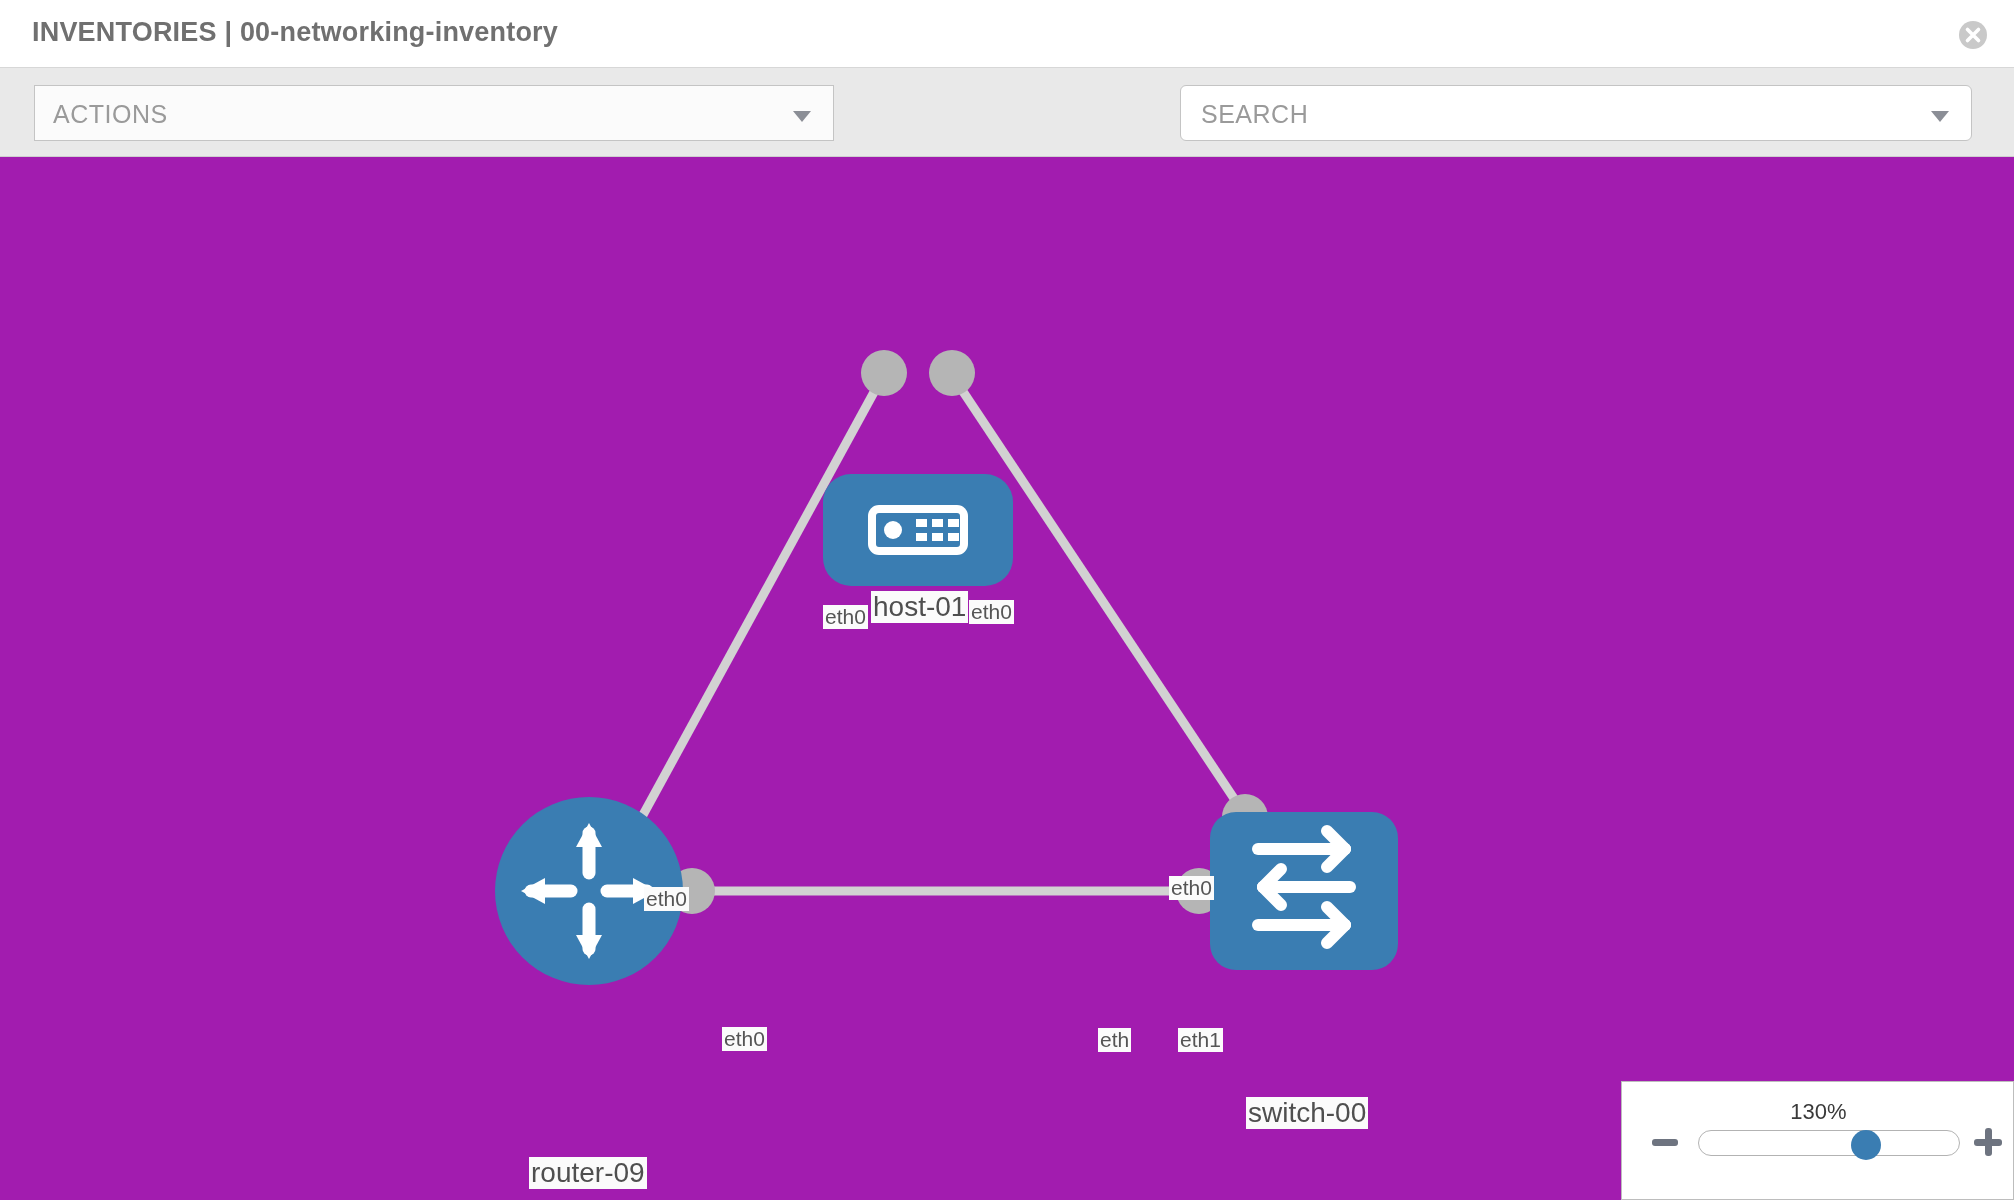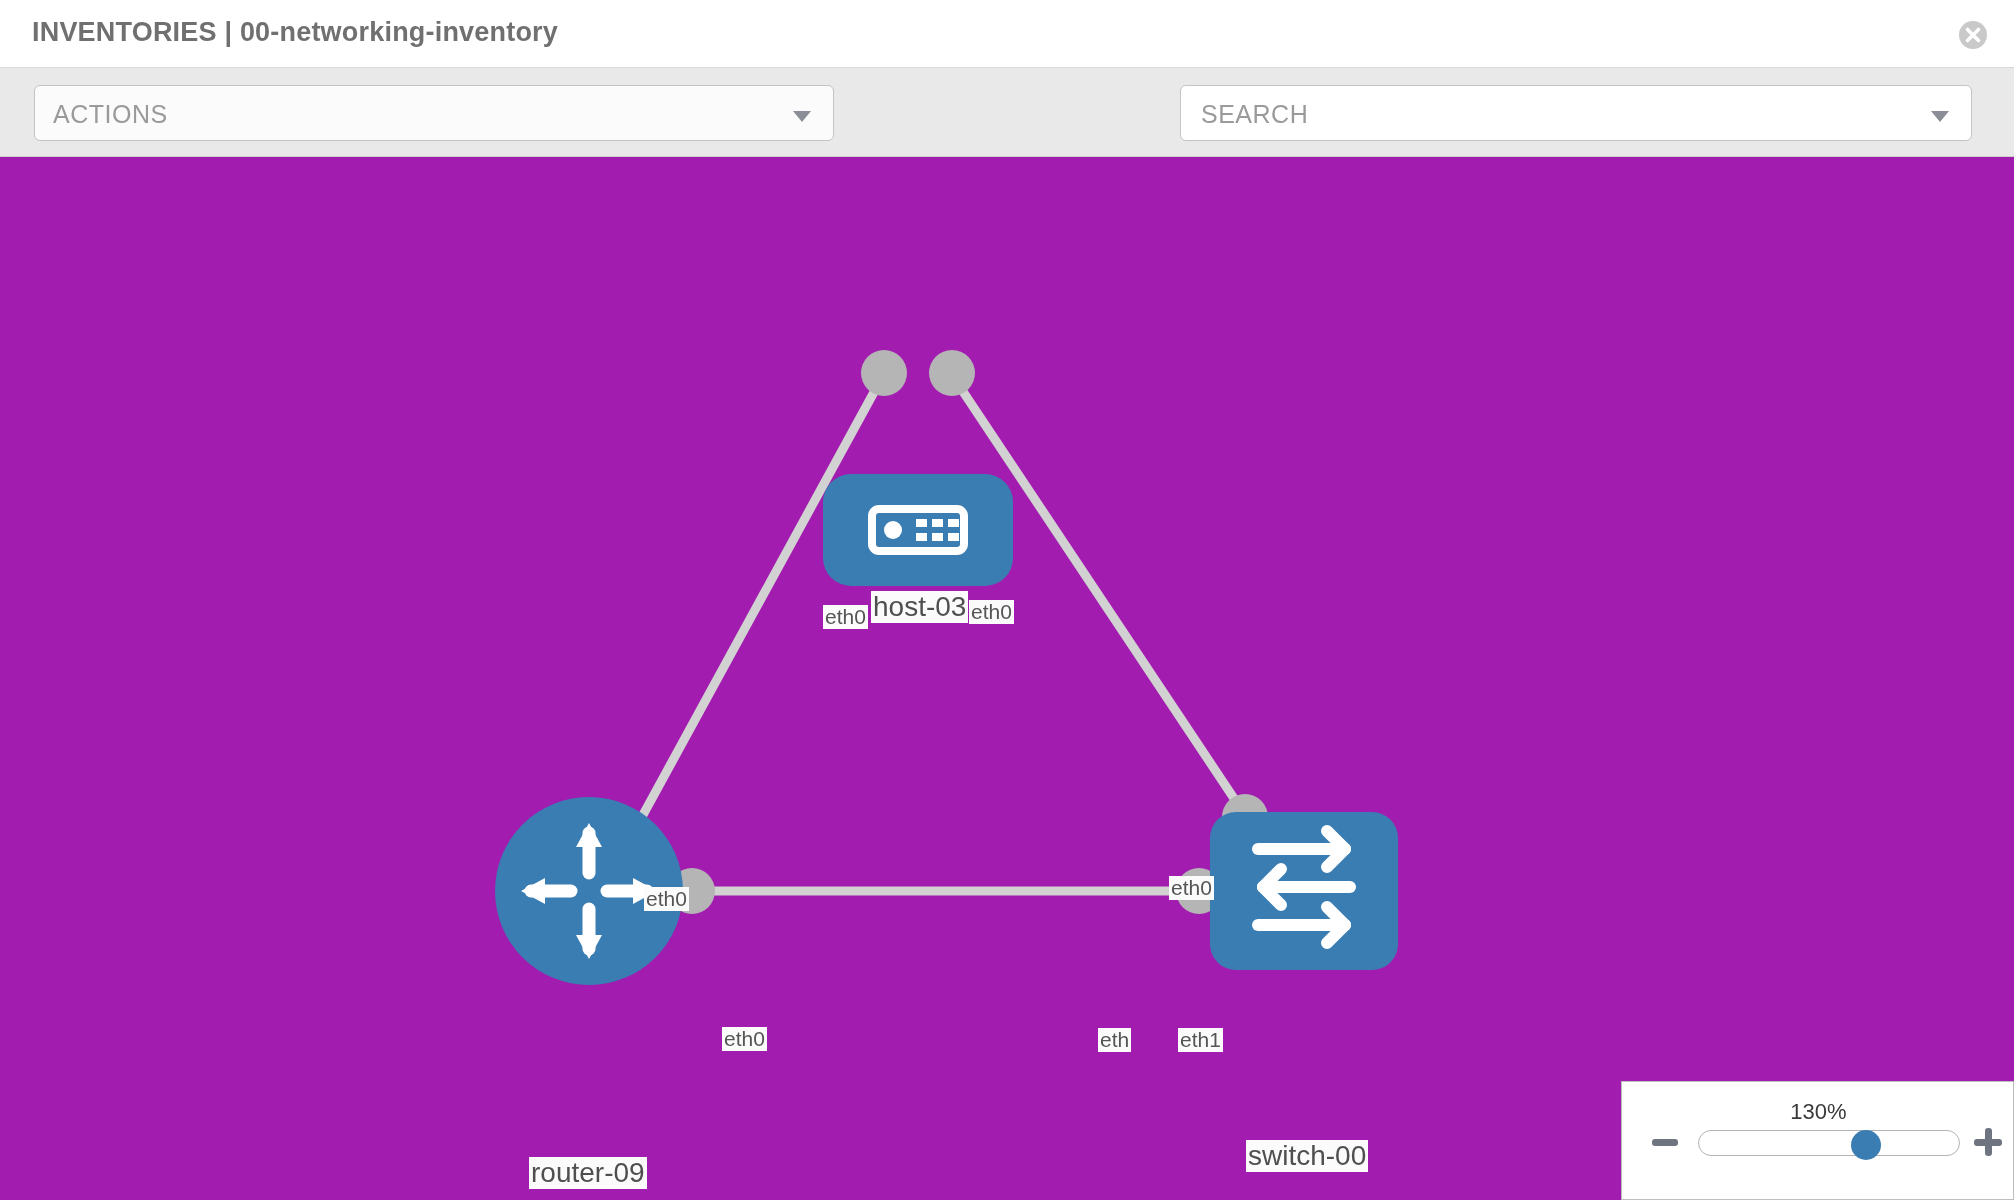--- a/index.html
+++ b/index.html
@@ -50,21 +50,21 @@
     background: #e9e9e9;
     border-bottom: 1px solid #cfcfcf;
     box-sizing: border-box;
   }
   .actions-select {
     position: absolute;
     left: 34px; top: 17px;
     width: 800px; height: 56px;
     background: #fbfbfb;
     border: 1px solid #c4c4c4;
-    border-radius: 6px;
+    border-radius: 0;
     box-sizing: border-box;
     cursor: pointer;
   }
   .actions-label {
     position: absolute;
     left: 18px; top: 14px;
     font-size: 25px;
     color: #9a9a9a;
     letter-spacing: 0.5px;
   }
@@ -306,23 +306,23 @@
     </svg>
 
     <span class="iface-label" style="left:823px; top:448px;">eth0</span>
     <span class="iface-label" style="left:969px; top:443px;">eth0</span>
     <span class="iface-label" style="left:644px; top:730px;">eth0</span>
     <span class="iface-label" style="left:1169px; top:719px;">eth0</span>
     <span class="iface-label" style="left:722px; top:870px;">eth0</span>
     <span class="iface-label" style="left:1098px; top:871px;">eth</span>
     <span class="iface-label" style="left:1178px; top:871px;">eth1</span>
 
-    <span class="node-label" style="left:871px; top:434px;">host-03</span>
+    <span class="node-label" style="left:871px; top:434px;">host-01</span>
     <span class="node-label" style="left:529px; top:1000px;">router-09</span>
-    <span class="node-label" style="left:1246px; top:940px;margin-top:43px;">switch-00</span>
+    <span class="node-label" style="left:1246px; top:940px;">switch-00</span>
 
   </div>
 
   <div class="zoom-panel">
     <div class="zoom-pct">130%</div>
     <div class="zoom-minus"></div>
     <div class="zoom-track"></div>
     <div class="zoom-thumb"></div>
     <div class="zoom-plus"></div>
   </div>

